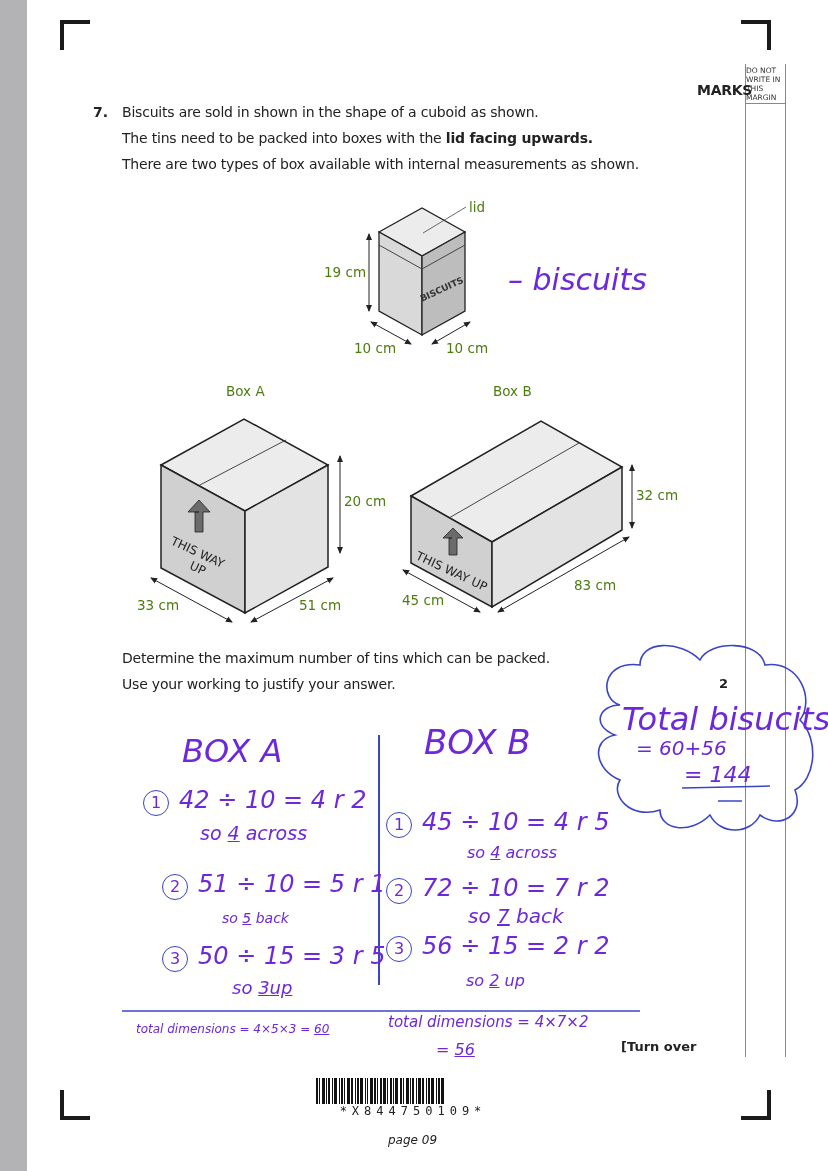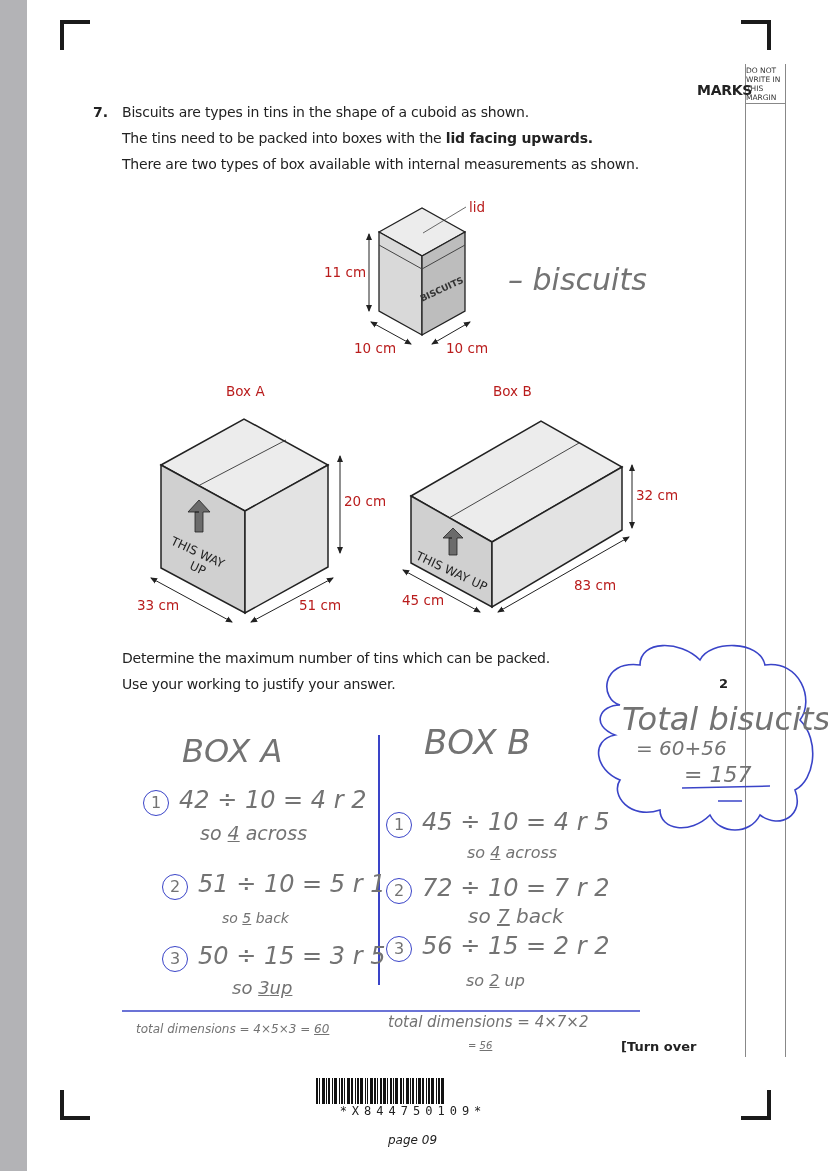--- a/index.html
+++ b/index.html
@@ -10,22 +10,22 @@
   .crop.tr { left:741px; top:20px; border-top-width:4px; border-right-width:4px; }
   .crop.bl { left:60px; top:1090px; border-bottom-width:4px; border-left-width:4px; }
   .crop.br { left:741px; top:1090px; border-bottom-width:4px; border-right-width:4px; }
   .mline { position:absolute; top:64px; width:1px; height:993px; background:#888; }
   .marks { position:absolute; left:697px; top:82px; font-size:14px; font-weight:bold; letter-spacing:-0.3px; }
   .dnw { position:absolute; left:746px; top:66px; width:38px; font-size:7.5px; line-height:9px; text-align:left; color:#333; }
   .dnw-rule { position:absolute; left:746px; top:103px; width:39px; height:1px; background:#888; }
   .qnum { position:absolute; left:93px; top:104px; font-size:14px; font-weight:bold; }
   .qline { position:absolute; left:122px; font-size:14px; letter-spacing:-0.2px; }
   .qline b { font-weight:bold; }
-  .lbl { position:absolute; font-size:13.5px; color:#b91c1c; }
-  .hand { position:absolute; color:#737373; font-family:"DejaVu Sans", sans-serif; font-style:italic; white-space:nowrap; }
+  .lbl { position:absolute; font-size:13.5px; color:#4d7c0f; }
+  .hand { position:absolute; color:#6d28d9; font-family:"DejaVu Sans", sans-serif; font-style:italic; white-space:nowrap; }
   .ul { text-decoration:underline; }
   .circled { display:inline-block; border:1.5px solid #3a44c8; border-radius:50%; width:24px; height:24px; line-height:24px; text-align:center; font-style:normal; margin-right:10px; font-size:16px; }
   .score { position:absolute; left:719px; top:676px; font-size:13px; font-weight:bold; }
   .turn { position:absolute; left:621px; top:1039px; font-size:13px; font-weight:bold; }
   .barcode { position:absolute; left:316px; top:1078px; width:194px; height:26px; display:flex; gap:0; }
   .barcode span { display:block; height:26px; background:#111; }
   .bcode-text { position:absolute; left:316px; top:1104px; width:194px; text-align:center; font-size:12px; letter-spacing:5px; font-family:"DejaVu Sans Mono", monospace; }
   .page-no { position:absolute; left:388px; top:1133px; font-size:12px; font-style:italic; }
   svg { position:absolute; left:0; top:0; }
 </style>
@@ -38,21 +38,21 @@
 <div class="crop bl"></div>
 <div class="crop br"></div>
 
 <div class="mline" style="left:745px"></div>
 <div class="mline" style="left:785px"></div>
 <div class="marks">MARKS</div>
 <div class="dnw">DO NOT WRITE IN THIS MARGIN</div>
 <div class="dnw-rule"></div>
 
 <div class="qnum">7.</div>
-<div class="qline" style="top:104px">Biscuits are types in tins in the shape of a cuboid as shown.</div>
+<div class="qline" style="top:104px">Biscuits are sold in shown in the shape of a cuboid as shown.</div>
 <div class="qline" style="top:130px"><span>The tins need to be packed into boxes with the </span><b>lid facing upwards</b><b>.</b></div>
 <div class="qline" style="top:156px">There are two types of box available with internal measurements as shown.</div>
 
 <svg width="828" height="1171">
   <defs>
     <marker id="ar" markerWidth="8" markerHeight="8" refX="6" refY="4" orient="auto-start-reverse">
       <path d="M0,1 L7,4 L0,7 z" fill="#222"></path>
     </marker>
   </defs>
 
@@ -95,21 +95,21 @@
 
   <line x1="379" y1="735" x2="379" y2="985" stroke="#3a44c8" stroke-width="2"></line>
   <line x1="122" y1="1011" x2="640" y2="1011" stroke="#3a44c8" stroke-width="1.5"></line>
 
   <path d="M620,705 C600,700 600,660 640,665 C640,640 680,640 700,660 C710,640 760,640 765,665 C800,660 815,700 800,720 C820,740 815,780 795,790 C805,815 780,830 760,815 C750,835 720,835 710,815 C690,835 660,830 660,810 C630,820 610,795 620,780 C595,770 590,740 615,735 C590,725 600,705 620,705 Z" fill="none" stroke="#3a44c8" stroke-width="1.6"></path>
   <line x1="682" y1="788" x2="770" y2="786" stroke="#3a44c8" stroke-width="1.5"></line>
   <line x1="718" y1="801" x2="742" y2="801" stroke="#3a44c8" stroke-width="1.5"></line>
 </svg>
 
 <div class="lbl" style="left:469px;top:199px">lid</div>
-<div class="lbl" style="left:324px;top:264px">11 cm</div>
+<div class="lbl" style="left:324px;top:264px">19 cm</div>
 <div class="lbl" style="left:354px;top:340px">10 cm</div>
 <div class="lbl" style="left:446px;top:340px">10 cm</div>
 <div class="hand" style="left:508px;top:262px;font-size:30px">– biscuits</div>
 
 <div class="lbl" style="left:226px;top:383px">Box A</div>
 <div class="lbl" style="left:344px;top:493px">20 cm</div>
 <div class="lbl" style="left:137px;top:597px">33 cm</div>
 <div class="lbl" style="left:299px;top:597px">51 cm</div>
 
 <div class="lbl" style="left:493px;top:383px">Box B</div>
@@ -131,25 +131,25 @@
 <div class="hand" style="left:136px;top:1022px;font-size:12px"><span>total dimensions = 4×5×3 = </span><span class="ul">60</span></div>
 
 <div class="hand" style="left:424px;top:722px;font-size:34px">BOX B</div>
 <div class="hand" style="left:386px;top:808px;font-size:24px"><span class="circled">1</span><span>45 ÷ 10 = 4 r 5</span></div>
 <div class="hand" style="left:467px;top:843px;font-size:16px"><span>so </span><span class="ul">4</span><span> across</span></div>
 <div class="hand" style="left:386px;top:874px;font-size:24px"><span class="circled">2</span><span>72 ÷ 10 = 7 r 2</span></div>
 <div class="hand" style="left:468px;top:904px;font-size:20px"><span>so </span><span class="ul">7</span><span> back</span></div>
 <div class="hand" style="left:386px;top:932px;font-size:24px"><span class="circled">3</span><span>56 ÷ 15 = 2 r 2</span></div>
 <div class="hand" style="left:466px;top:971px;font-size:16px"><span>so </span><span class="ul">2</span><span> up</span></div>
 <div class="hand" style="left:388px;top:1013px;font-size:15px">total dimensions = 4×7×2</div>
-<div class="hand" style="left:468px;top:1040px;font-size:10px"><span>= </span><span class="ul">56</span></div>
+<div class="hand" style="left:436px;top:1040px;font-size:16px"><span>= </span><span class="ul">56</span></div>
 
 <div class="hand" style="left:622px;top:700px;font-size:32px">Total bisucits</div>
 <div class="hand" style="left:636px;top:736px;font-size:20px">= 60+56</div>
-<div class="hand" style="left:684px;top:762px;font-size:22px">= 157</div>
+<div class="hand" style="left:684px;top:762px;font-size:22px">= 144</div>
 
 <div class="turn">[Turn over</div>
 
 <div class="barcode">
   <span style="width:2px;margin-right:1px"></span>
     <span style="width:1px;margin-right:2px"></span>
     <span style="width:3px;margin-right:1px"></span>
     <span style="width:1px;margin-right:1px"></span>
     <span style="width:2px;margin-right:2px"></span>
     <span style="width:1px;margin-right:1px"></span>

